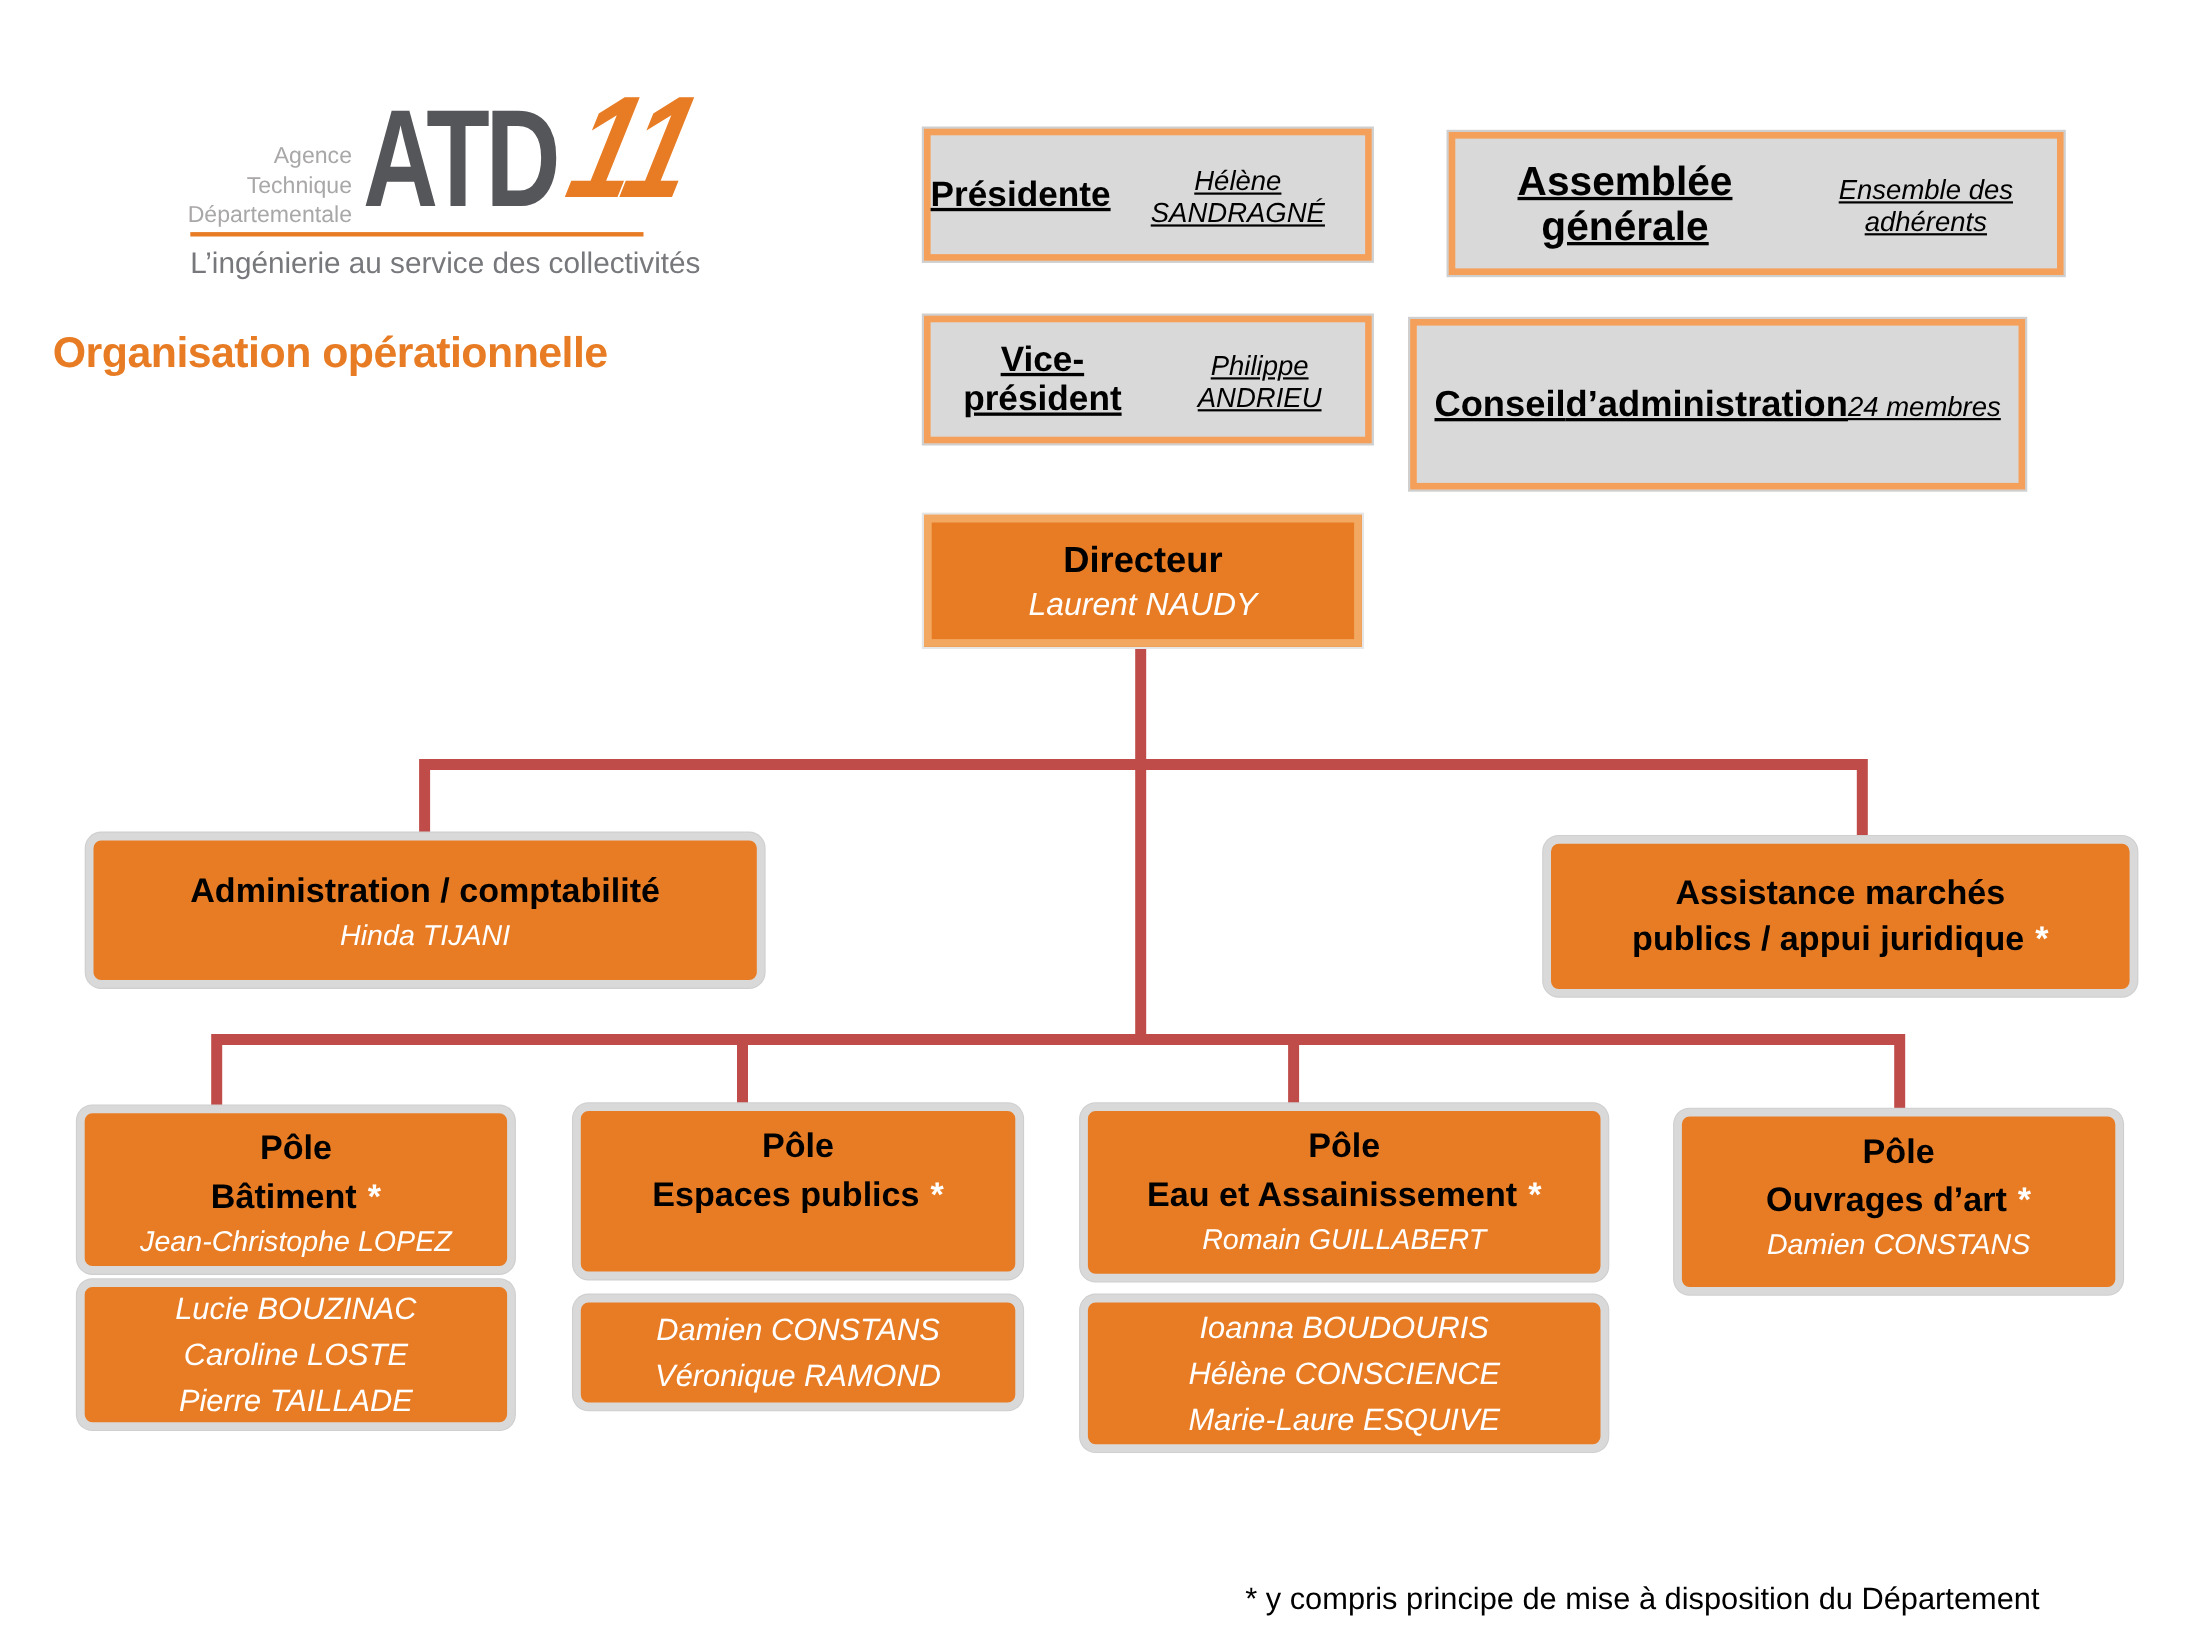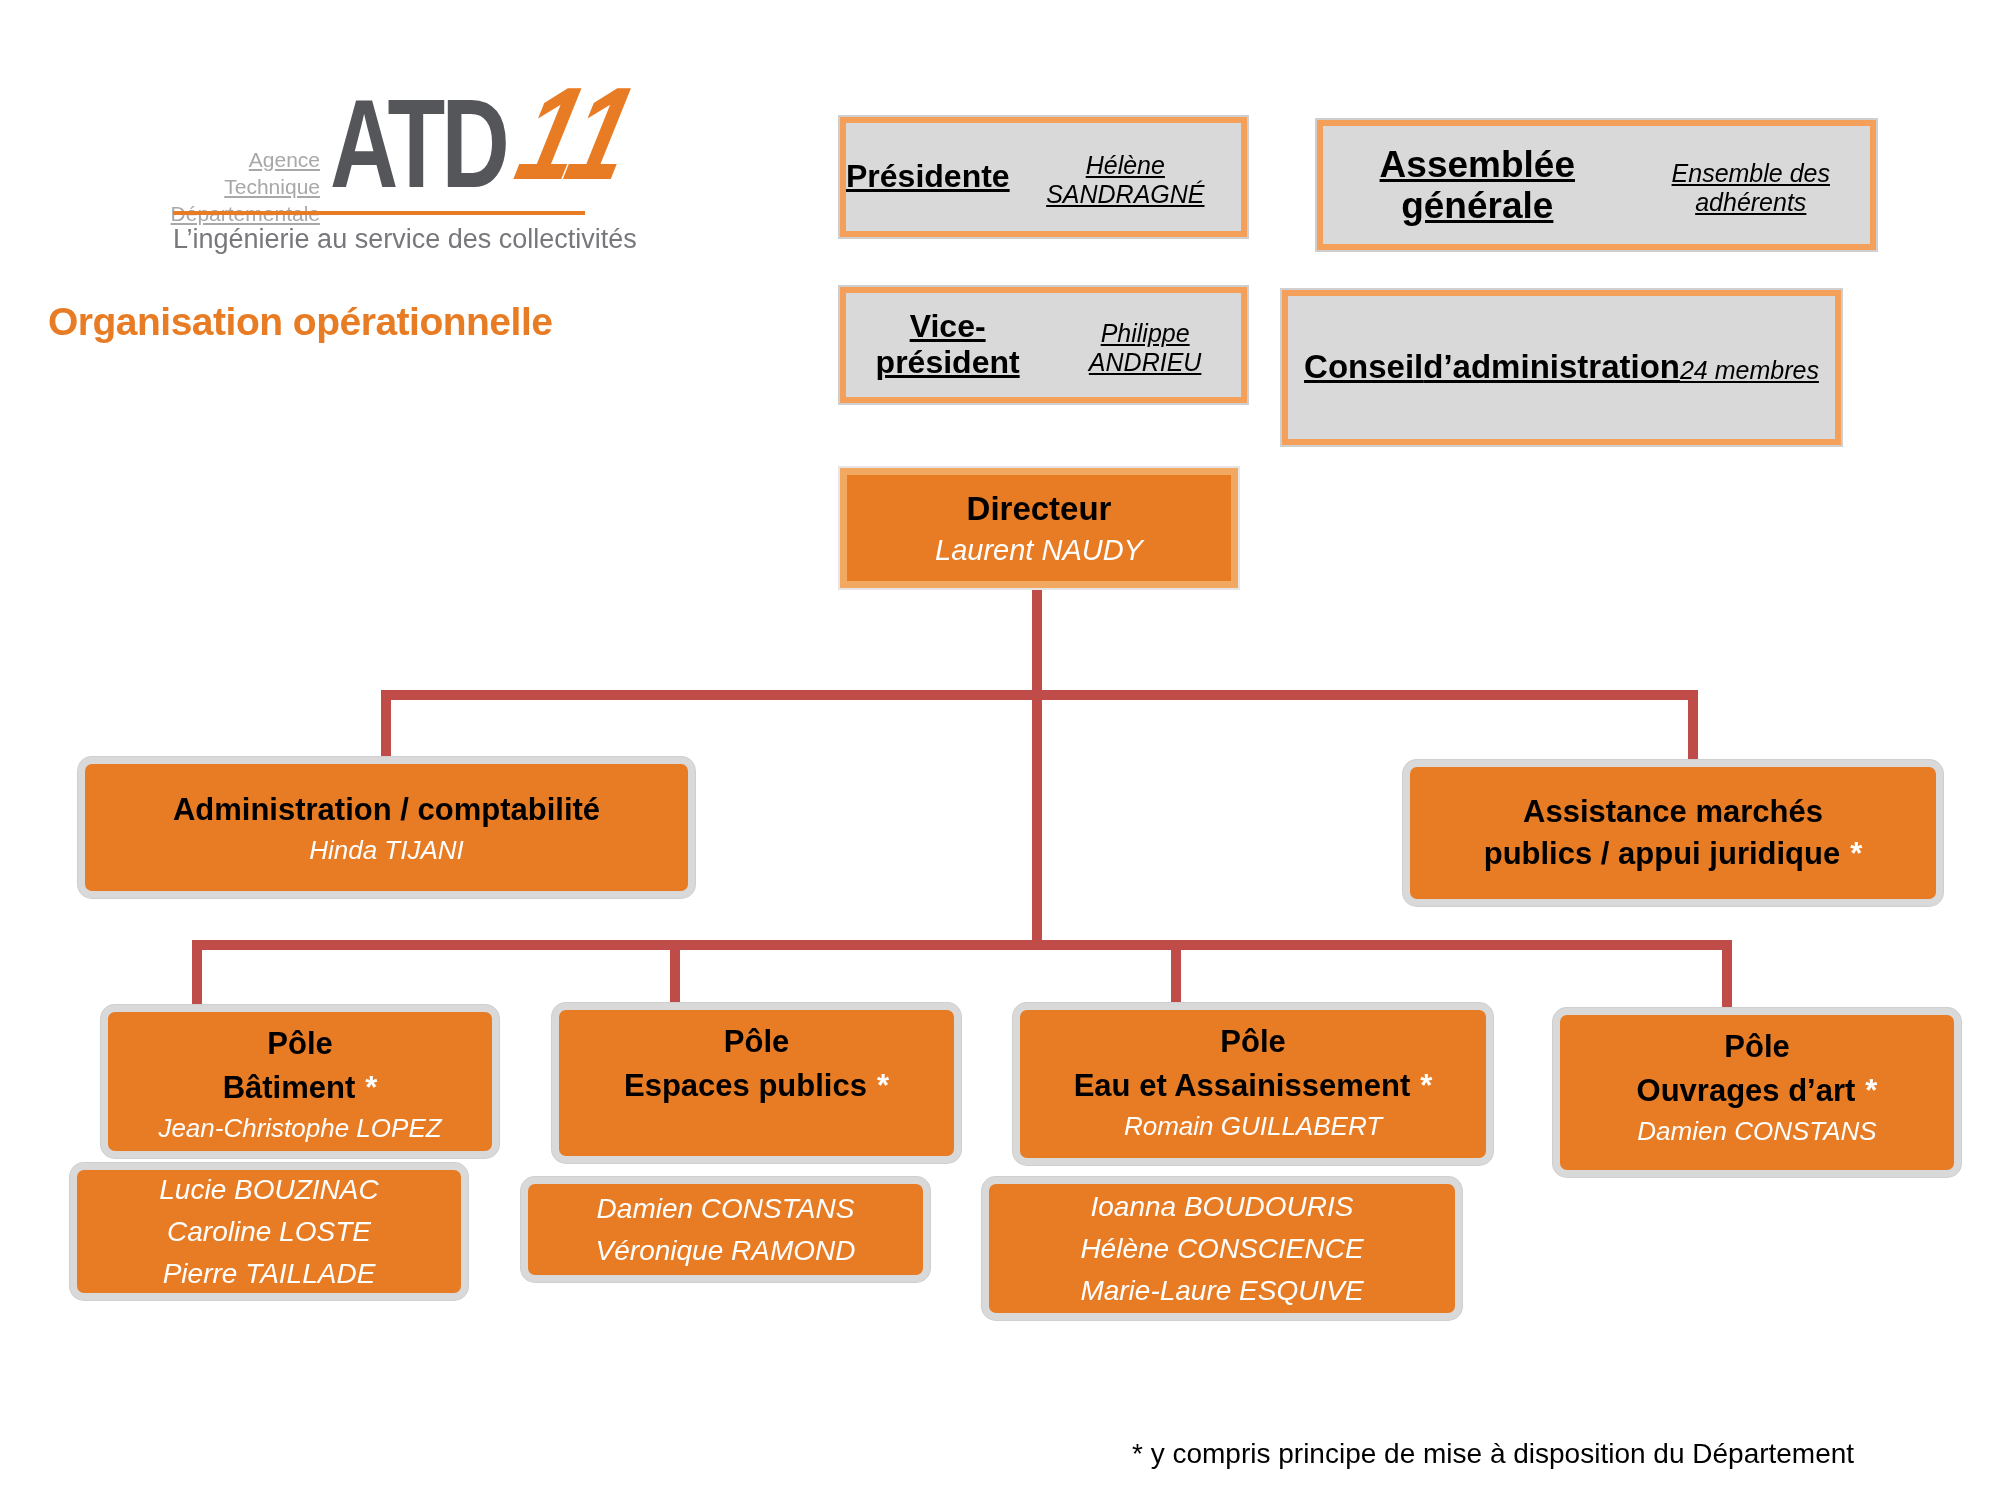--- a/index.html
+++ b/index.html
@@ -40,27 +40,27 @@
   .obox{
     position:absolute;box-sizing:border-box;background:var(--orange,#E87C24);
     border:7px solid var(--boxGray,#D9D9D9);
     box-shadow:0 0 0 1px var(--frameGray,#CFCFCF);
     display:flex;flex-direction:column;align-items:center;justify-content:center;
     text-align:center;border-radius:14px;
   }
   .obox .otitle{font-weight:bold;font-size:31px;line-height:1.35;color:#000;}
   .obox .oname{font-style:italic;font-size:26px;color:#FFF;margin-top:4px;}
   .ast{color:#FFF;font-weight:bold;margin-left:10px;}
-  .pole{justify-content:flex-start;padding-top:10px;margin-left:31px;}
+  .pole{justify-content:flex-start;padding-top:10px;}
   .pole .ptitle{font-weight:bold;font-size:31px;line-height:1.42;color:#000;}
   .pole .pname{font-style:italic;font-size:26px;color:#FFF;margin-top:3px;}
   .staffbox .sline{font-style:italic;font-size:28px;line-height:1.5;color:#FFF;}
   
-  .logo-agency{position:absolute;left:140px;top:146px;width:180px;text-align:right;
-    font-size:21px;line-height:27px;color:var(--logoGray,#A9A7A8);text-decoration:underline;}
+  .logo-agency{position:absolute;left:140px;top:128px;width:180px;text-align:right;
+    font-size:21px;line-height:27px;color:var(--logoGray,#A9A7A8);}
   .logo-brand{position:absolute;left:330px;top:88px;width:300px;height:125px;}
   .logo-atd{font-size:126px;font-weight:bold;color:var(--logoDark,#54565A);
     letter-spacing:-5px;display:inline-block;transform:scaleX(0.75);
     transform-origin:left top;line-height:112px;}
   .logo-11{position:absolute;left:178px;top:-14px;font-size:132px;font-weight:bold;
     font-style:italic;color:var(--orange,#E87C24);display:inline-block;
     transform:skewX(-14deg) scaleX(0.78);transform-origin:left bottom;line-height:120px;}
   .logo-rule{position:absolute;left:173px;top:211px;width:412px;height:4px;
     background:var(--orange,#E87C24);}
   .logo-tagline{position:absolute;left:173px;top:224px;font-size:27px;

